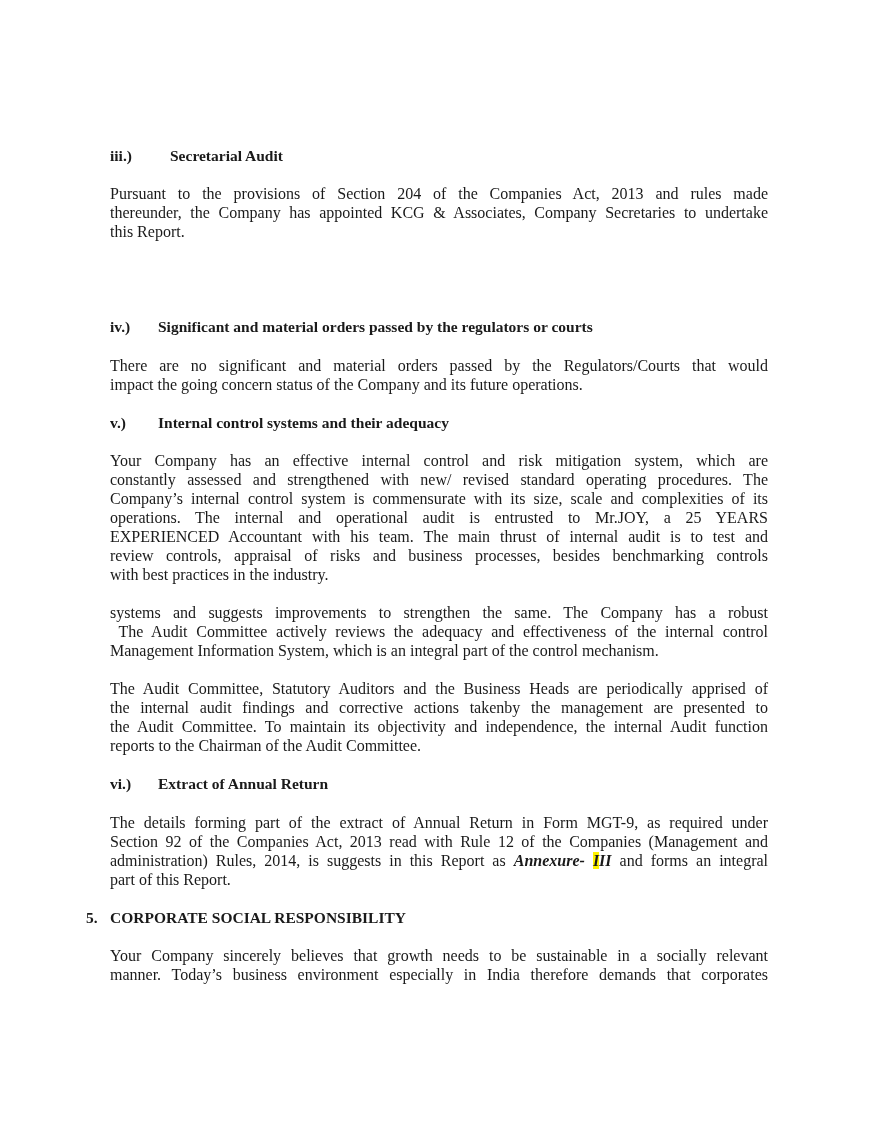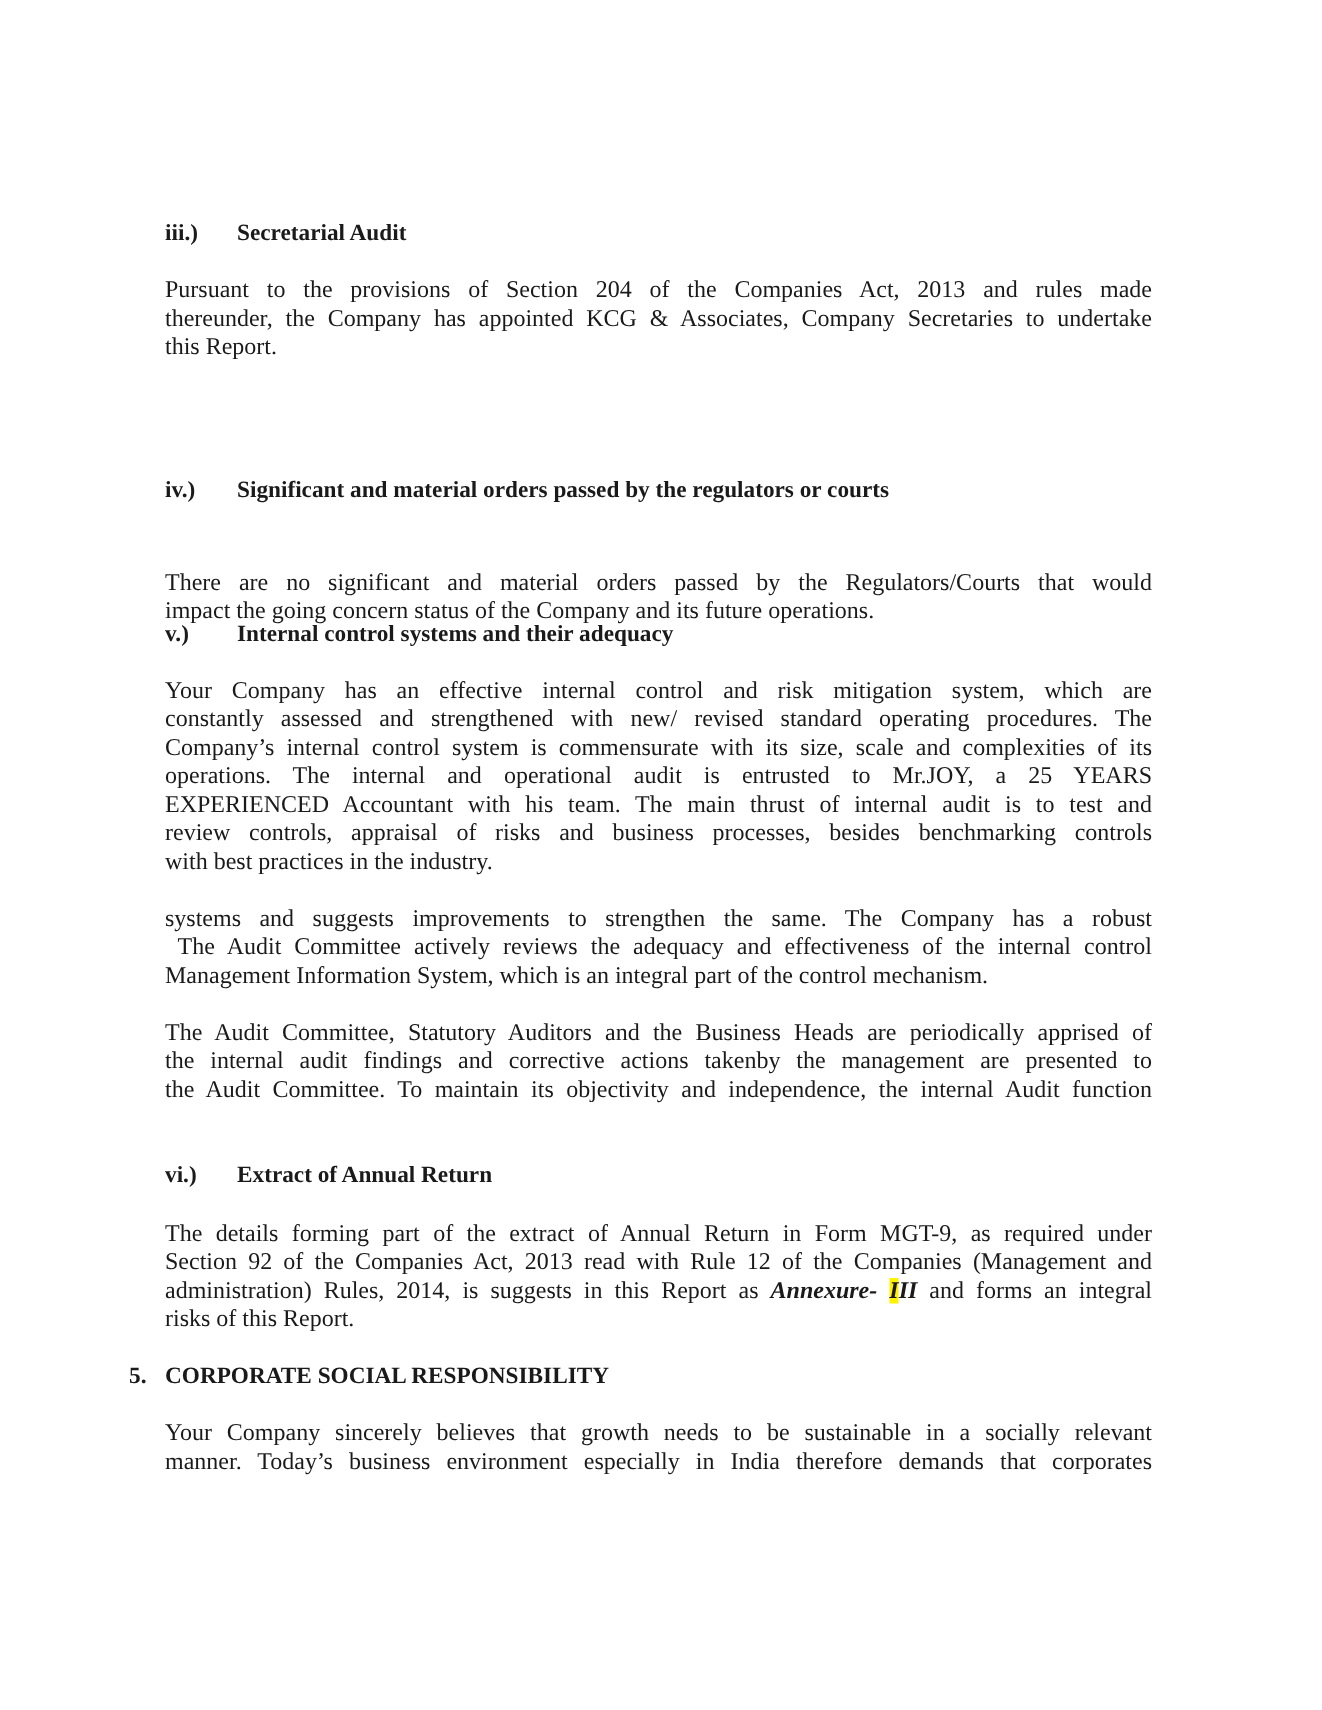--- a/index.html
+++ b/index.html
@@ -16,33 +16,33 @@
   .bi { font-weight:bold; font-style:italic; }
   .hl { background:#fff200; }
 </style>
 </head>
 <body>
 
 <div class="page">
 
   <div class="h" style="left:110px; top:146px;">
     <span class="num">iii.)</span>
-    <span class="title" style="left:48px;">Secretarial Audit</span>
+    <span class="title" style="left:60px;">Secretarial Audit</span>
   </div>
   <div class="p" style="top:184px;">
     <span class="line">Pursuant to the provisions of Section 204 of the Companies Act, 2013 and rules made</span>
     <span class="line">thereunder, the Company has appointed KCG &amp; Associates, Company Secretaries to undertake</span>
     <span class="line last">this Report.</span>
   </div>
 
   <div class="h" style="left:110px; top:317px;">
     <span class="num">iv.)</span>
     <span class="title" style="left:48px;">Significant and material orders passed by the regulators or courts</span>
   </div>
-  <div class="p" style="top:356px;margin-top:23px;">
+  <div class="p" style="top:356px;">
     <span class="line">There are no significant and material orders passed by the Regulators/Courts that would</span>
     <span class="line last">impact the going concern status of the Company and its future operations.</span>
   </div>
 
   <div class="h" style="left:110px; top:413px;">
     <span class="num">v.)</span>
     <span class="title" style="left:48px;">Internal control systems and their adequacy</span>
   </div>
   <div class="p" style="top:451px;">
     <span class="line">Your Company has an effective internal control and risk mitigation system, which are</span>
@@ -55,31 +55,32 @@
   </div>
   <div class="p" style="top:603px;">
     <span class="line">systems and suggests improvements to strengthen the same. The Company has a robust</span>
     <span class="line" style="white-space:pre;"> The Audit Committee actively reviews the adequacy and effectiveness of the internal control</span>
     <span class="line last">Management Information System, which is an integral part of the control mechanism.</span>
   </div>
   <div class="p" style="top:679px;">
     <span class="line">The Audit Committee, Statutory Auditors and the Business Heads are periodically apprised of</span>
     <span class="line">the internal audit findings and corrective actions takenby the management are presented to</span>
     <span class="line">the Audit Committee. To maintain its objectivity and independence, the internal Audit function</span>
+    <span class="line last">reports to the Chairman of the Audit Committee.</span>
   </div>
 
   <div class="h" style="left:110px; top:774px;">
     <span class="num">vi.)</span>
     <span class="title" style="left:48px;">Extract of Annual Return</span>
   </div>
   <div class="p" style="top:813px;">
     <span class="line">The details forming part of the extract of Annual Return in Form MGT-9, as required under</span>
     <span class="line">Section 92 of the Companies Act, 2013 read with Rule 12 of the Companies (Management and</span>
     <span class="line"><span>administration) Rules, 2014, is suggests in this Report as</span> <span class="bi"><span style="white-space:pre;margin-top:12px;">Annexure- </span><span class="hl">I</span><span>II</span></span><span style="white-space:pre;"> and forms an integral</span></span>
-    <span class="line last">risks of this Report.</span>
+    <span class="line last">part of this Report.</span>
   </div>
 
   <div class="h" style="left:86px; top:908px;">
     <span class="num">5.</span>
     <span class="title" style="left:24px;">CORPORATE SOCIAL RESPONSIBILITY</span>
   </div>
   <div class="p" style="top:946px;">
     <span class="line">Your Company sincerely believes that growth needs to be sustainable in a socially relevant</span>
     <span class="line">manner. Today’s business environment especially in India therefore demands that corporates</span>
   </div>

